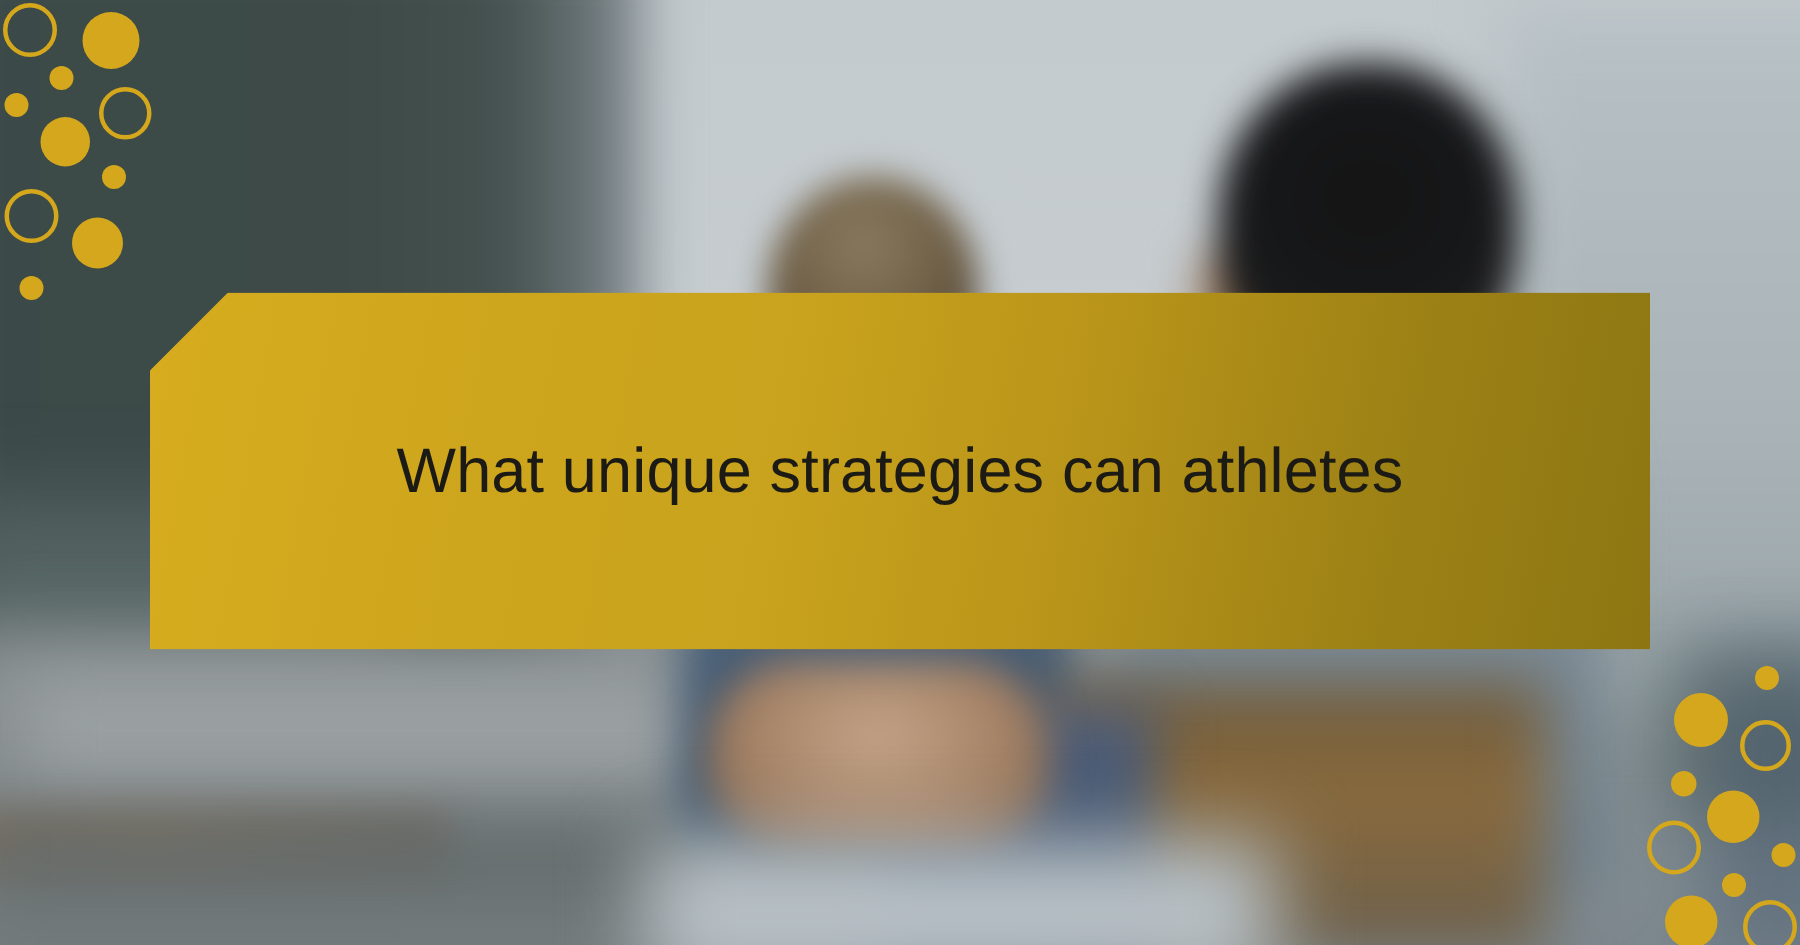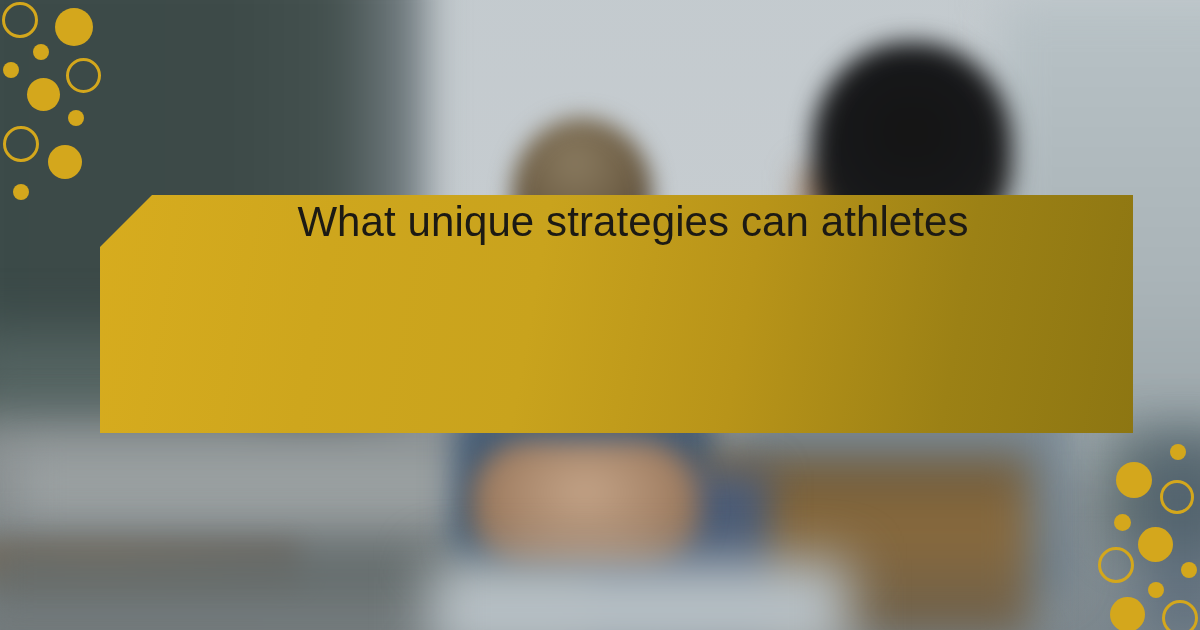--- a/index.html
+++ b/index.html
@@ -231,23 +231,22 @@
        52px 0px,
        calc(100% - 0px) 0px,
        100% 53px,
        100% calc(100% - 0px),
        calc(100% - 58px) 100%,
        0px 100%,
        0px calc(100% - 55px),
        0px 52px
     );
     display: flex;
-    align-items: flex-start;
+    align-items: center;
     justify-content: center;
-    padding-left: 33px;
   }
   .banner-inner {
     width: 780px;
     text-align: center;
   }
   .banner-title {
     margin: 0;
     color: #1c1a14;
     font-size: 42px;
     line-height: 54px;

